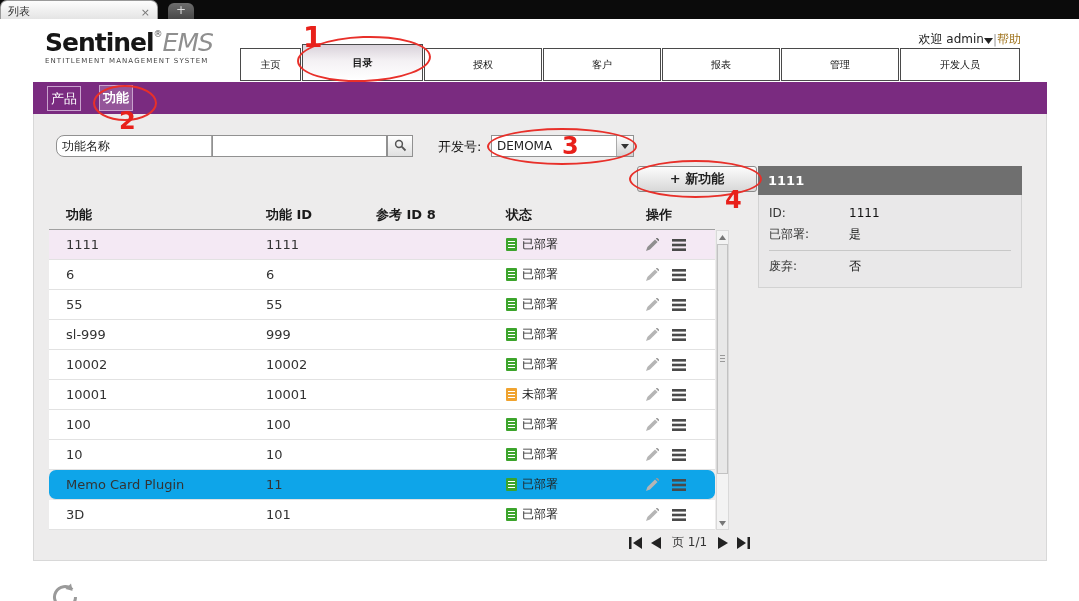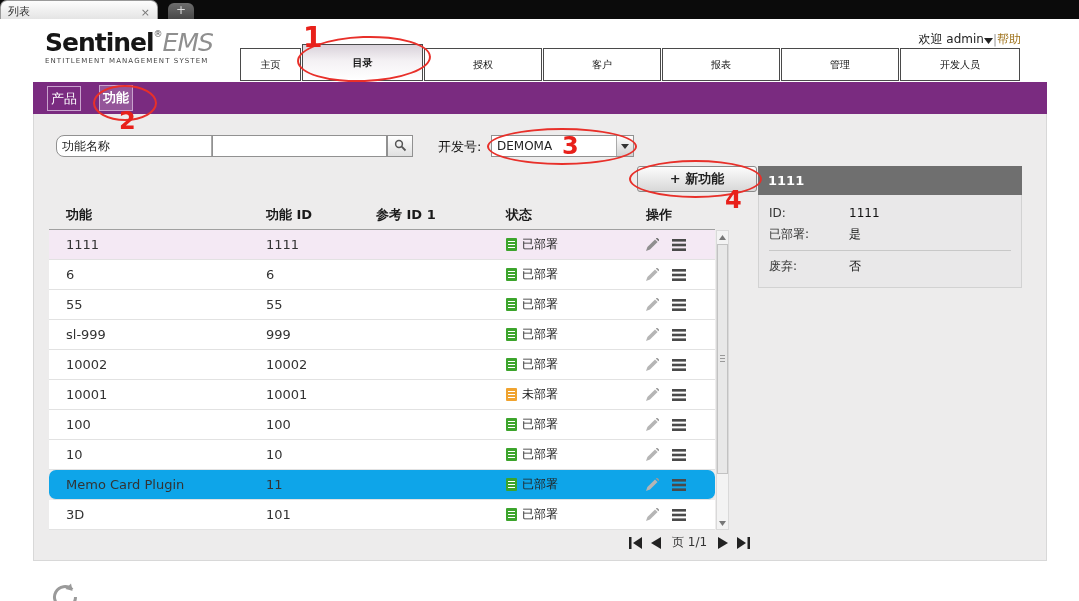--- a/index.html
+++ b/index.html
@@ -165,21 +165,21 @@
             <path d="M0 0h8L4 5Z" fill="#333"></path>
           </svg>
         </span>
     </div>
 
     <div class="new-btn">+ 新功能</div>
 
     <div class="thead">
       <span class="th" style="left:17px;">功能</span>
       <span class="th" style="left:217px;">功能 ID</span>
-      <span class="th" style="left:327px;">参考 ID 1</span>
+      <span class="th" style="left:327px;">参考 ID 8</span>
       <span class="th" style="left:457px;">状态</span>
       <span class="th" style="left:597px;">操作</span>
     </div>
 
     <div class="tbody">
 
       <div class="trow hl-light">
         <span class="cell cell-name">1111</span>
         <span class="cell cell-id">1111</span>
         <span class="cell cell-ref"></span>

